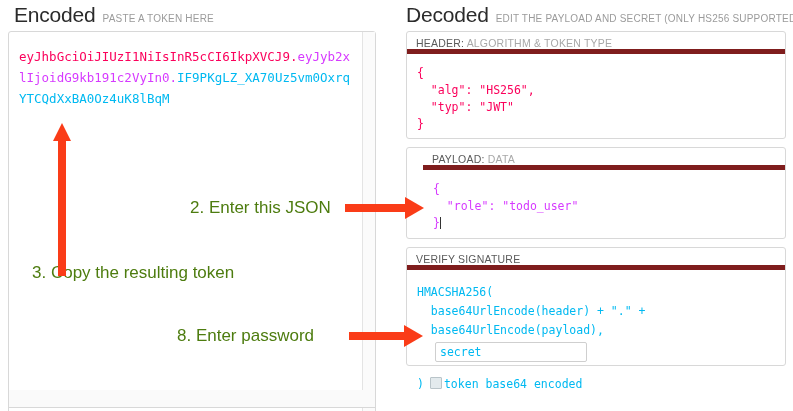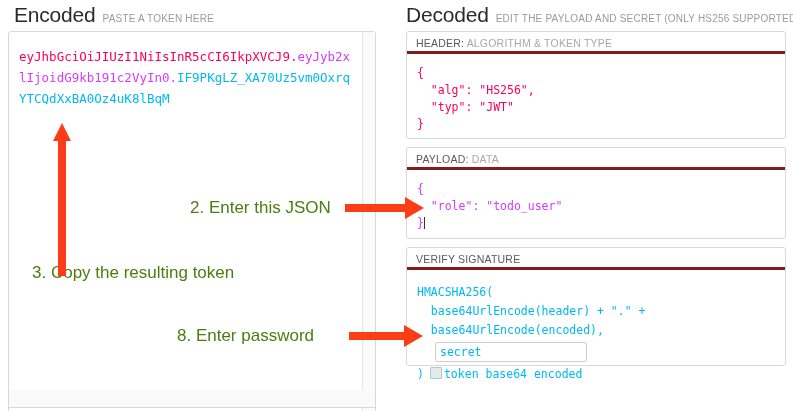--- a/index.html
+++ b/index.html
@@ -104,55 +104,55 @@
     border: 1px solid #d8d8d8;
     border-radius: 3px;
     background: #ffffff;
     box-sizing: border-box;
   }
   .dec-label {
     height: 22px;
     line-height: 22px;
     padding-left: 9px;
     font-size: 10.5px;
-    border-bottom: 3px solid #7f1d1d;
+    border-bottom: 5px solid #7f1d1d;
     box-sizing: border-box;
     letter-spacing: 0.2px;
     white-space: nowrap;
     text-transform: uppercase;
   }
   .dec-label .lb-key { color: #5a5a5a; }
   .dec-label .lb-val { color: #a8a8a8; }
   .dec-body {
     font-family: "DejaVu Sans Mono", monospace;
     font-size: 11.5px;
     line-height: 17px;
     padding: 11px 10px 10px 10px;
     white-space: pre;
   }
   #box-header { top: 0px;   height: 108px; }
-  #box-payload{ top: 116px; height: 92px;  }
+  #box-payload{ top: 116px; height: 92px; padding-left: 16px;  }
   #box-verify { top: 216px; height: 119px; }
 
   #header-json  { color: #fb015b; }
   #payload-json { color: #d63aff; }
   #verify-code  { color: #00b9f1; line-height: 19px; padding-top: 13px; }
 
   .caret {
     display: inline-block;
     width: 1px;
     height: 12px;
     background: #333;
     vertical-align: -2px;
     margin-left: 0px;
   }
 
   #secret-input {
     display: block;
-    margin: 2px 0 3px 18px;
+    margin: 2px 0 13px 18px;
     width: 152px;
     height: 20px;
     border: 1px solid #cfcfcf;
     border-radius: 2px;
     font-family: "DejaVu Sans Mono", monospace;
     font-size: 11.5px;
     color: #00b9f1;
     padding: 0 4px;
     box-sizing: border-box;
     background: #fff;
@@ -266,21 +266,21 @@
     <div class="dec-label"><span class="lb-key">PAYLOAD:</span> <span class="lb-val">DATA</span></div>
     <div class="dec-body" id="payload-json"><span>{
   "role": "todo_user"
 }</span><span class="caret"></span></div>
   </div>
 
   <div class="dec-box" id="box-verify">
     <div class="dec-label"><span class="lb-key">VERIFY SIGNATURE</span></div>
     <div class="dec-body" id="verify-code"><span>HMACSHA256(</span>
 <span>  base64UrlEncode(header) + "." +</span>
-<span>  base64UrlEncode(encoded),</span>
+<span>  base64UrlEncode(payload),</span>
 <input id="secret-input" type="text" value="secret" style=""><span id="b64-row"><span>)</span><span id="b64-checkbox"></span><span>token base64 encoded</span></span></div>
   </div>
 
 </div>
 
 <div class="anno-text" id="anno-2-text">2. Enter this JSON</div>
 <div class="arrow-h" id="arrow-2">
   <div class="shaft"></div>
   <div class="head"></div>
 </div>

